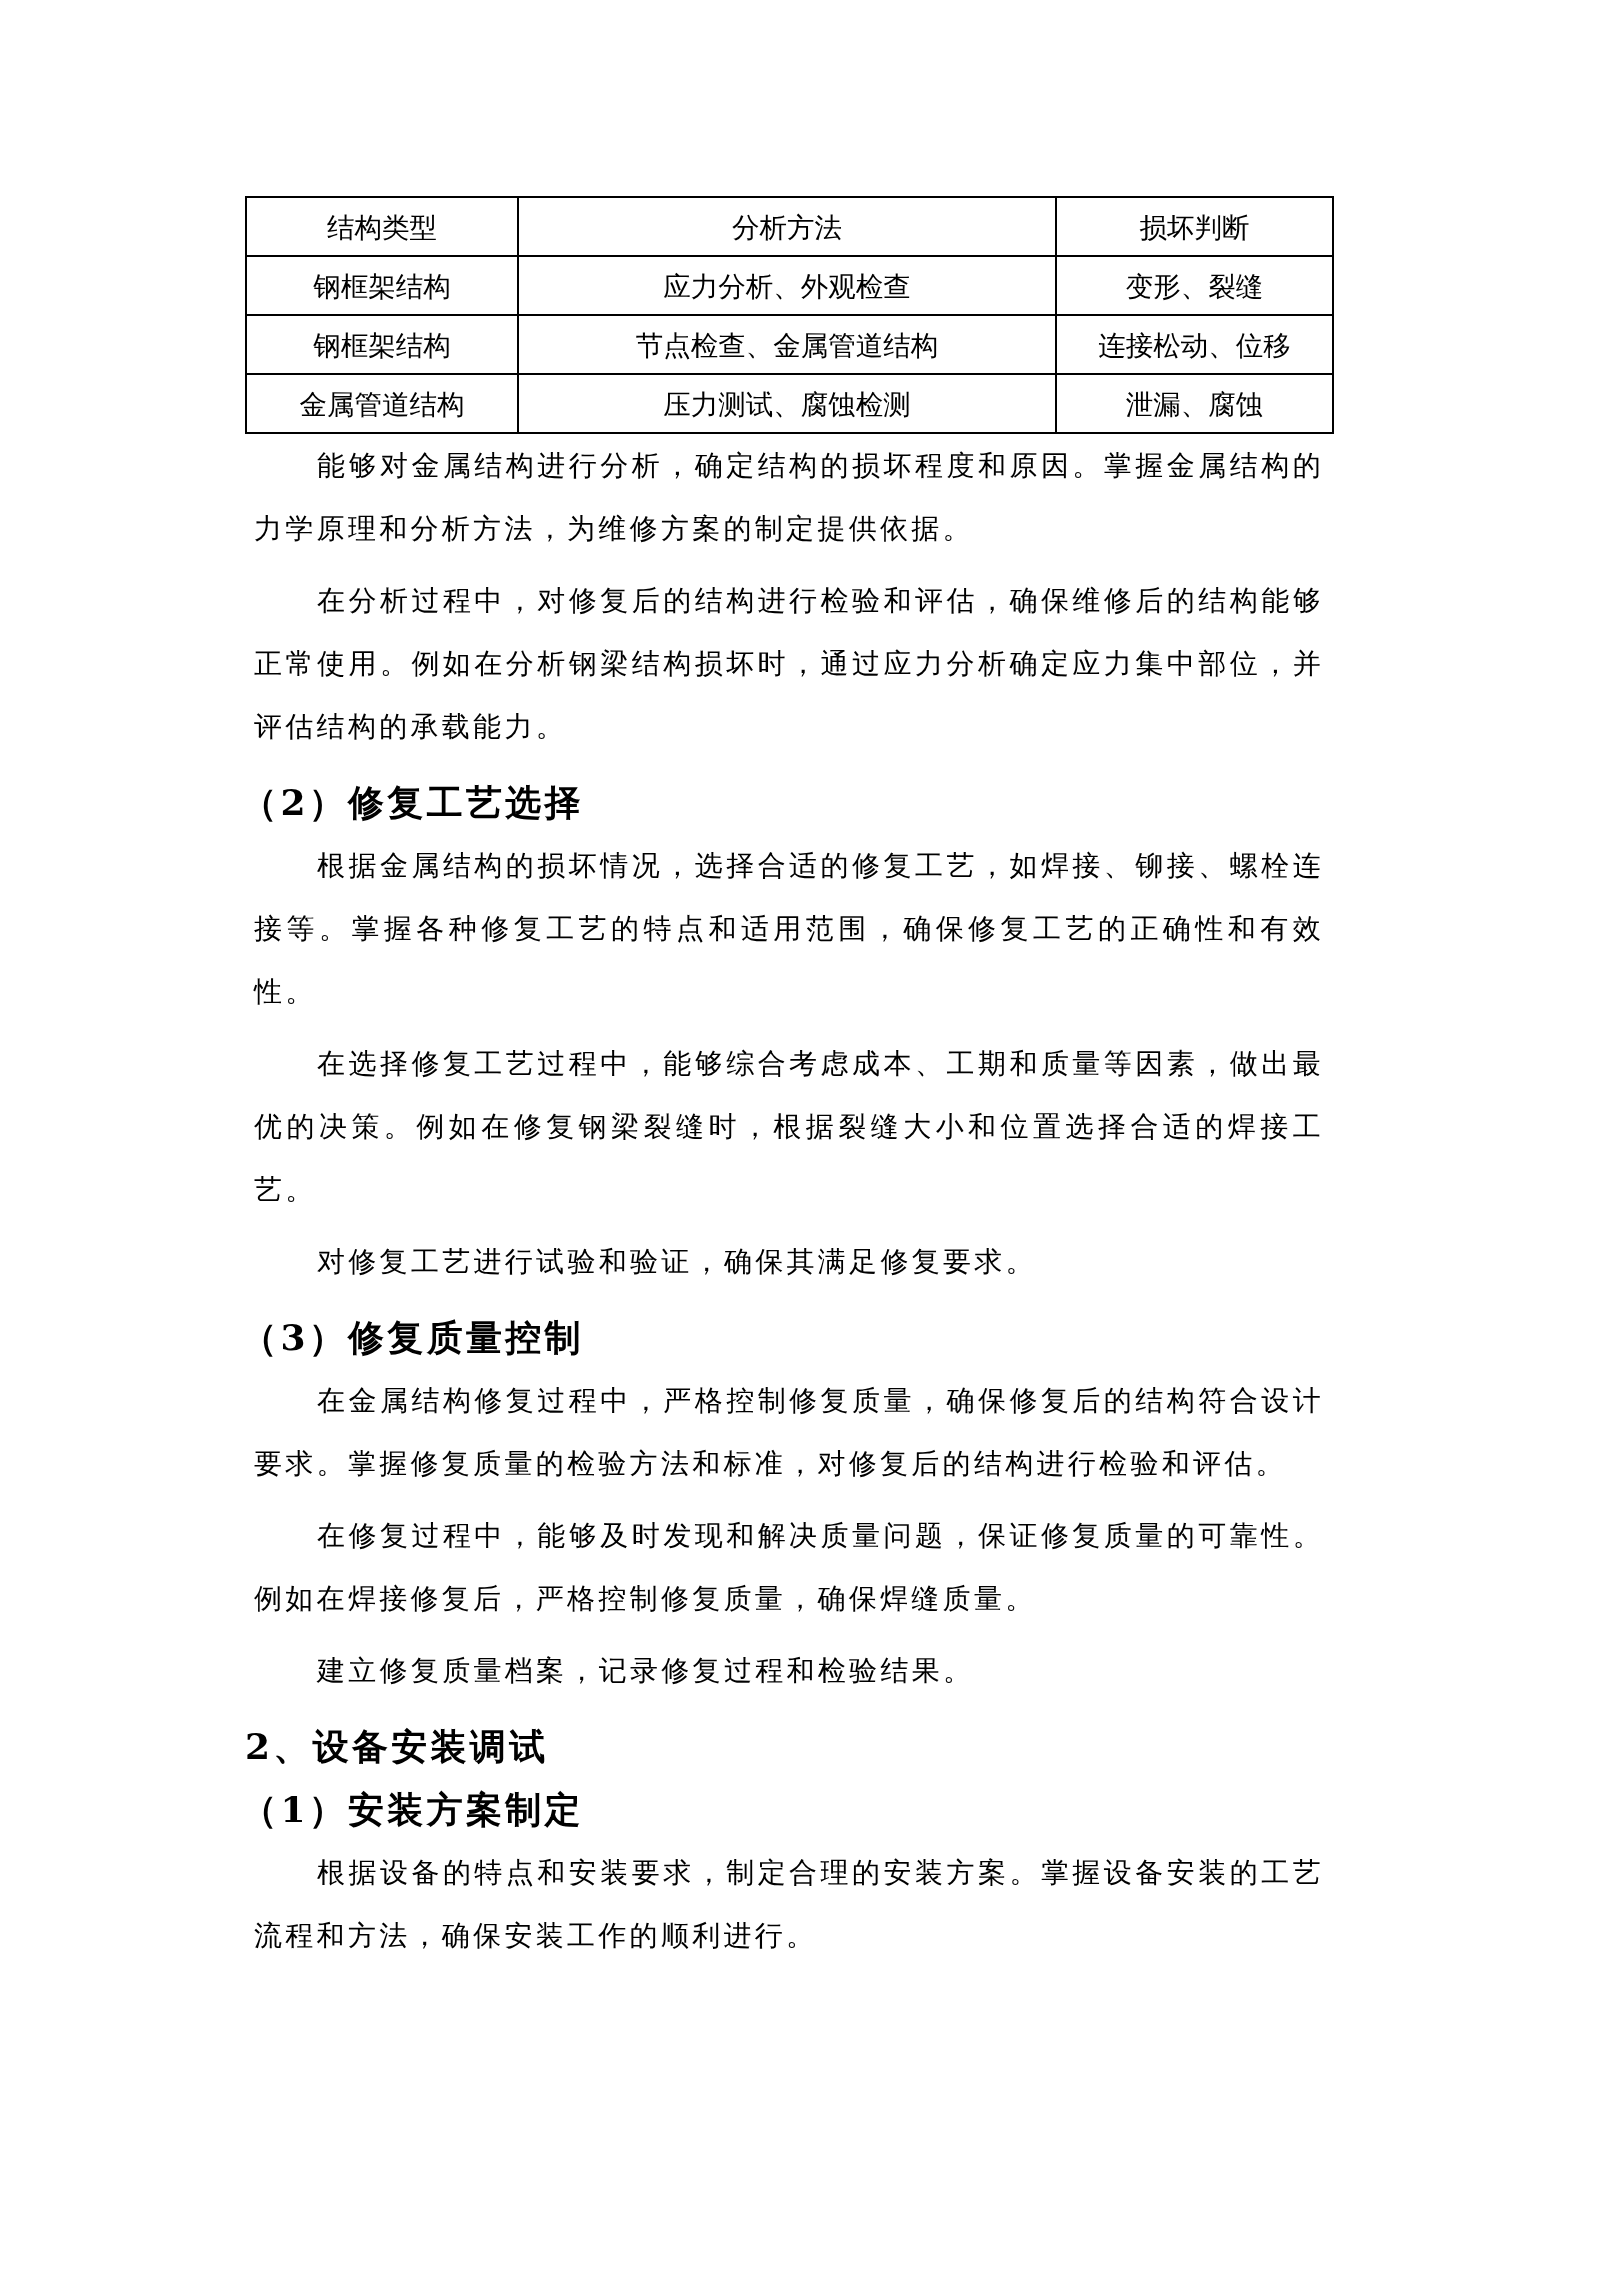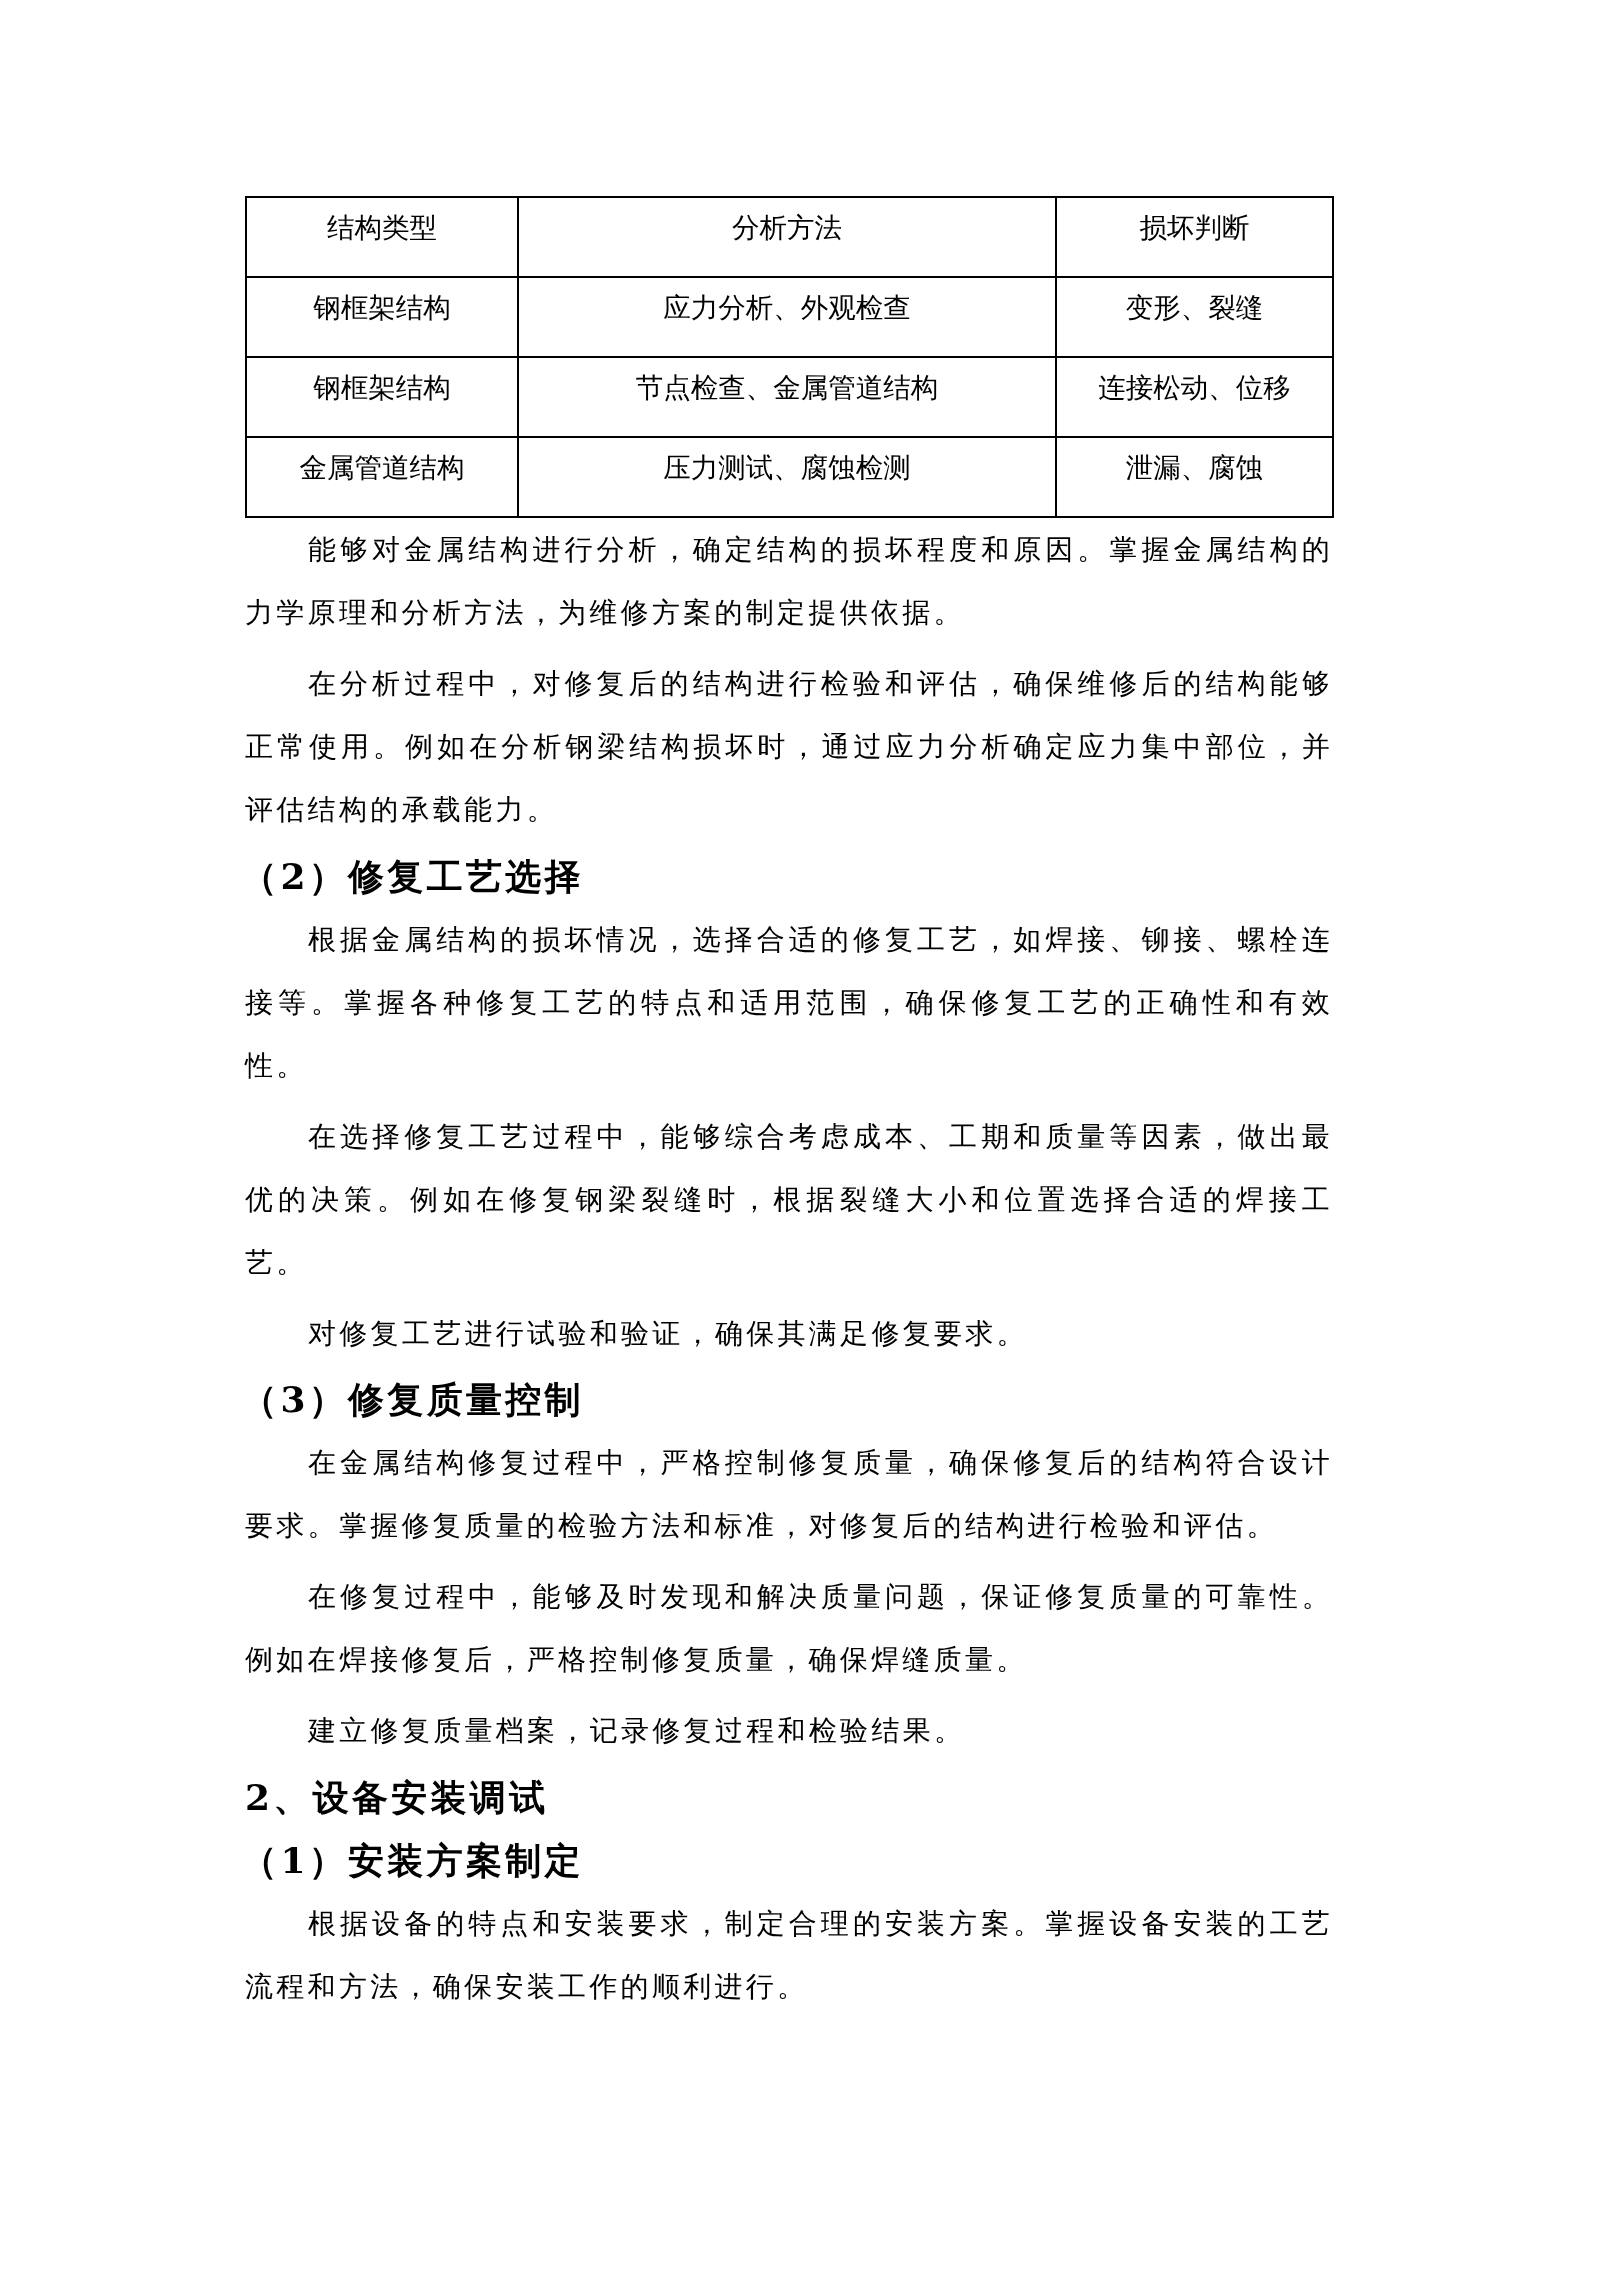--- a/index.html
+++ b/index.html
@@ -7,27 +7,27 @@
     width: 1623px; height: 2295px; position: relative; overflow: hidden;
     font-family: "DejaVu Serif", "Liberation Serif", serif;
     color: #000000;
   }
   .page { position: absolute; left: 245px; top: 196px; width: 1088px; }
   table.grid {
     border-collapse: collapse; width: 1088px; table-layout: fixed;
     font-size: 27.5px;
   }
   table.grid td {
-    border: 2px solid #000; height: 80px; text-align: center;
+    border: 2px solid #000; height: 59px; text-align: center;
     vertical-align: top; padding-top: 11.8px; line-height: 34px;
     box-sizing: border-box;
   }
   col.c1 { width: 272px; } col.c2 { width: 538px; } col.c3 { width: 277px; }
   .body { font-size: 28px; letter-spacing: 3.3px; }
-  p.para { margin: 0; line-height: 63px; text-indent: 63px; text-align: justify; }
+  p.para { margin: 9px; line-height: 63px; text-indent: 63px; text-align: justify; }
   p.para + p.para { margin-top: 7.9px; }
   p.first { margin-top: 0; }
   .h { margin: 0; line-height: 63px; font-size: 36px; letter-spacing: 3.3px; }
   .h.sub { text-indent: -3.9px; }
   .gap { height: 3.9px; }
 </style>
 </head>
 <body>
 
 <div class="page">

